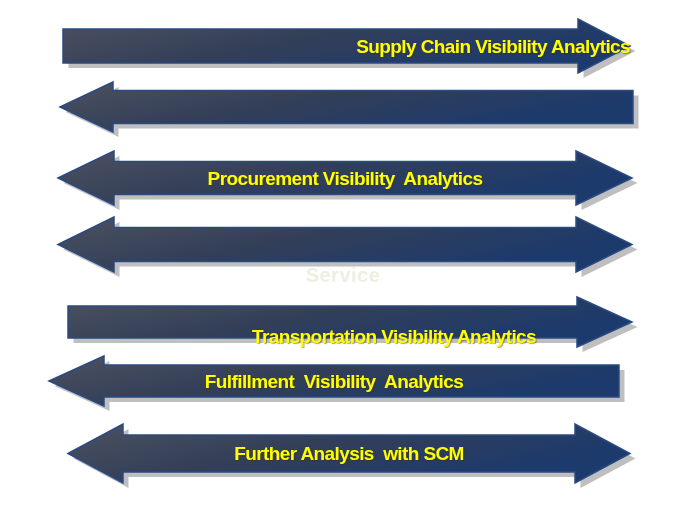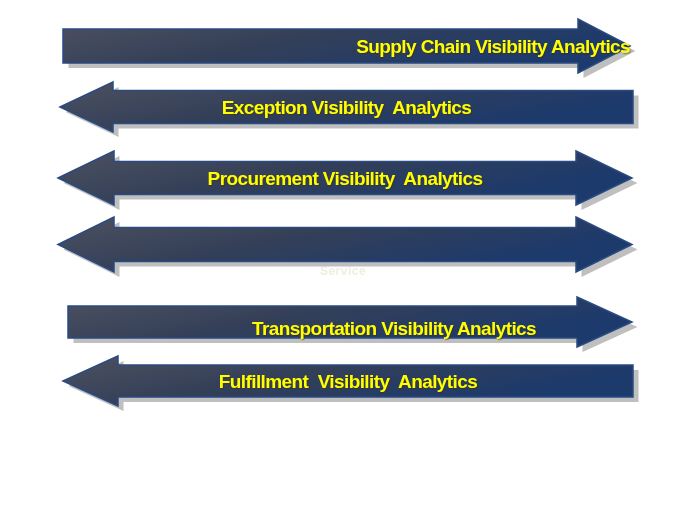--- a/index.html
+++ b/index.html
@@ -35,21 +35,21 @@
     white-space: pre;
     text-shadow: 1px 1px 1px rgba(70, 45, 0, 0.45);
     pointer-events: none;
   }
   .ghost {
     position: absolute;
     left: 0;
     width: 100%;
     text-align: center;
     font-weight: bold;
-    font-size: 12px;
+    font-size: 20px;
     letter-spacing: 0.5px;
     color: #efeee1;
   }
 </style>
 </head>
 <body>
 
 <div id="canvas">
   <div class="ghost" style="top:264px;">Service</div>
 <div class="arrow" style="left: 63px; top: 19px; width: 567px; height: 54px;">
@@ -71,21 +71,20 @@
         <defs>
           <linearGradient id="grad1" x1="0" y1="0" x2="0.95" y2="0.45">
             <stop offset="0" stop-color="#4d5160"></stop>
             <stop offset="0.5" stop-color="#333f58"></stop>
             <stop offset="1" stop-color="#1d3a6c"></stop>
           </linearGradient>
         </defs>
         <polygon points="0,25 53,0 53,8.5 573,8.5 573,41.5 53,41.5 53,50" fill="#bfbfbf" transform="translate(5.5,5)"></polygon>
         <polygon points="0,25 53,0 53,8.5 573,8.5 573,41.5 53,41.5 53,50" fill="url(#grad1)" stroke="#2a4b82" stroke-width="1.5"></polygon>
       </svg>
-    <div class="arrow-label" style="top: 8.5px; width: 573px; height: 33px; line-height: 34px;">Exception Visibility  Analytics</div>
   </div>
     <div class="arrow" style="left: 58px; top: 151px; width: 574px; height: 54px;">
     <svg xmlns="http://www.w3.org/2000/svg" width="582" height="62" viewBox="0 0 582 62">
         <defs>
           <linearGradient id="grad2" x1="0" y1="0" x2="0.95" y2="0.45">
             <stop offset="0" stop-color="#4d5160"></stop>
             <stop offset="0.5" stop-color="#333f58"></stop>
             <stop offset="1" stop-color="#1d3a6c"></stop>
           </linearGradient>
         </defs>
@@ -112,29 +111,43 @@
         <defs>
           <linearGradient id="grad4" x1="0" y1="0" x2="0.95" y2="0.45">
             <stop offset="0" stop-color="#4d5160"></stop>
             <stop offset="0.5" stop-color="#333f58"></stop>
             <stop offset="1" stop-color="#1d3a6c"></stop>
           </linearGradient>
         </defs>
         <polygon points="0,9 509,9 509,0 564,25 509,50 509,41 0,41" fill="#bfbfbf" transform="translate(5.5,5)"></polygon>
         <polygon points="0,9 509,9 509,0 564,25 509,50 509,41 0,41" fill="url(#grad4)" stroke="#2a4b82" stroke-width="1.5"></polygon>
       </svg>
-    <div class="arrow-label" style="top: 15px; width: 564px; height: 48px; line-height: 33px; padding-left: 44px;">Transportation Visibility Analytics</div>
+    <div class="arrow-label" style="top: 23px; width: 564px; height: 48px; line-height: 33px; padding-left: 44px;">Transportation Visibility Analytics</div>
   </div>
-    <div class="arrow" style="left: 63px; top: 356px; width: 570px; height: 50px;">
+    <div class="arrow" style="left: 49px; top: 356px; width: 570px; height: 50px;">
     <svg xmlns="http://www.w3.org/2000/svg" width="578" height="58" viewBox="0 0 578 58">
         <defs>
           <linearGradient id="grad5" x1="0" y1="0" x2="0.95" y2="0.45">
             <stop offset="0" stop-color="#4d5160"></stop>
             <stop offset="0.5" stop-color="#333f58"></stop>
             <stop offset="1" stop-color="#1d3a6c"></stop>
           </linearGradient>
         </defs>
         <polygon points="0,25 55,0 55,9 570,9 570,41 55,41 55,50" fill="#bfbfbf" transform="translate(5.5,5)"></polygon>
         <polygon points="0,25 55,0 55,9 570,9 570,41 55,41 55,50" fill="url(#grad5)" stroke="#2a4b82" stroke-width="1.5"></polygon>
       </svg>
     <div class="arrow-label" style="top: 9px; width: 570px; height: 32px; line-height: 33px;">Fulfillment  Visibility  Analytics</div>
   </div>
+    <div class="arrow" style="left: 68px; top: 424px; width: 562px; height: 59px;">
+    <svg xmlns="http://www.w3.org/2000/svg" width="570" height="67" viewBox="0 0 570 67">
+        <defs>
+          <linearGradient id="grad6" x1="0" y1="0" x2="0.95" y2="0.45">
+            <stop offset="0" stop-color="#4d5160"></stop>
+            <stop offset="0.5" stop-color="#333f58"></stop>
+            <stop offset="1" stop-color="#1d3a6c"></stop>
+          </linearGradient>
+        </defs>
+        <polygon points="0,29.5 55,0 55,11 507,11 507,0 562,29.5 507,59 507,48 55,48 55,59" fill="#bfbfbf" transform="translate(5.5,5)"></polygon>
+        <polygon points="0,29.5 55,0 55,11 507,11 507,0 562,29.5 507,59 507,48 55,48 55,59" fill="url(#grad6)" stroke="#2a4b82" stroke-width="1.5"></polygon>
+      </svg>
+    <div class="arrow-label" style="top: 11px; width: 562px; height: 37px; line-height: 38px;">Further Analysis  with SCM</div>
+  </div>
   </div>
 
 </body></html>

